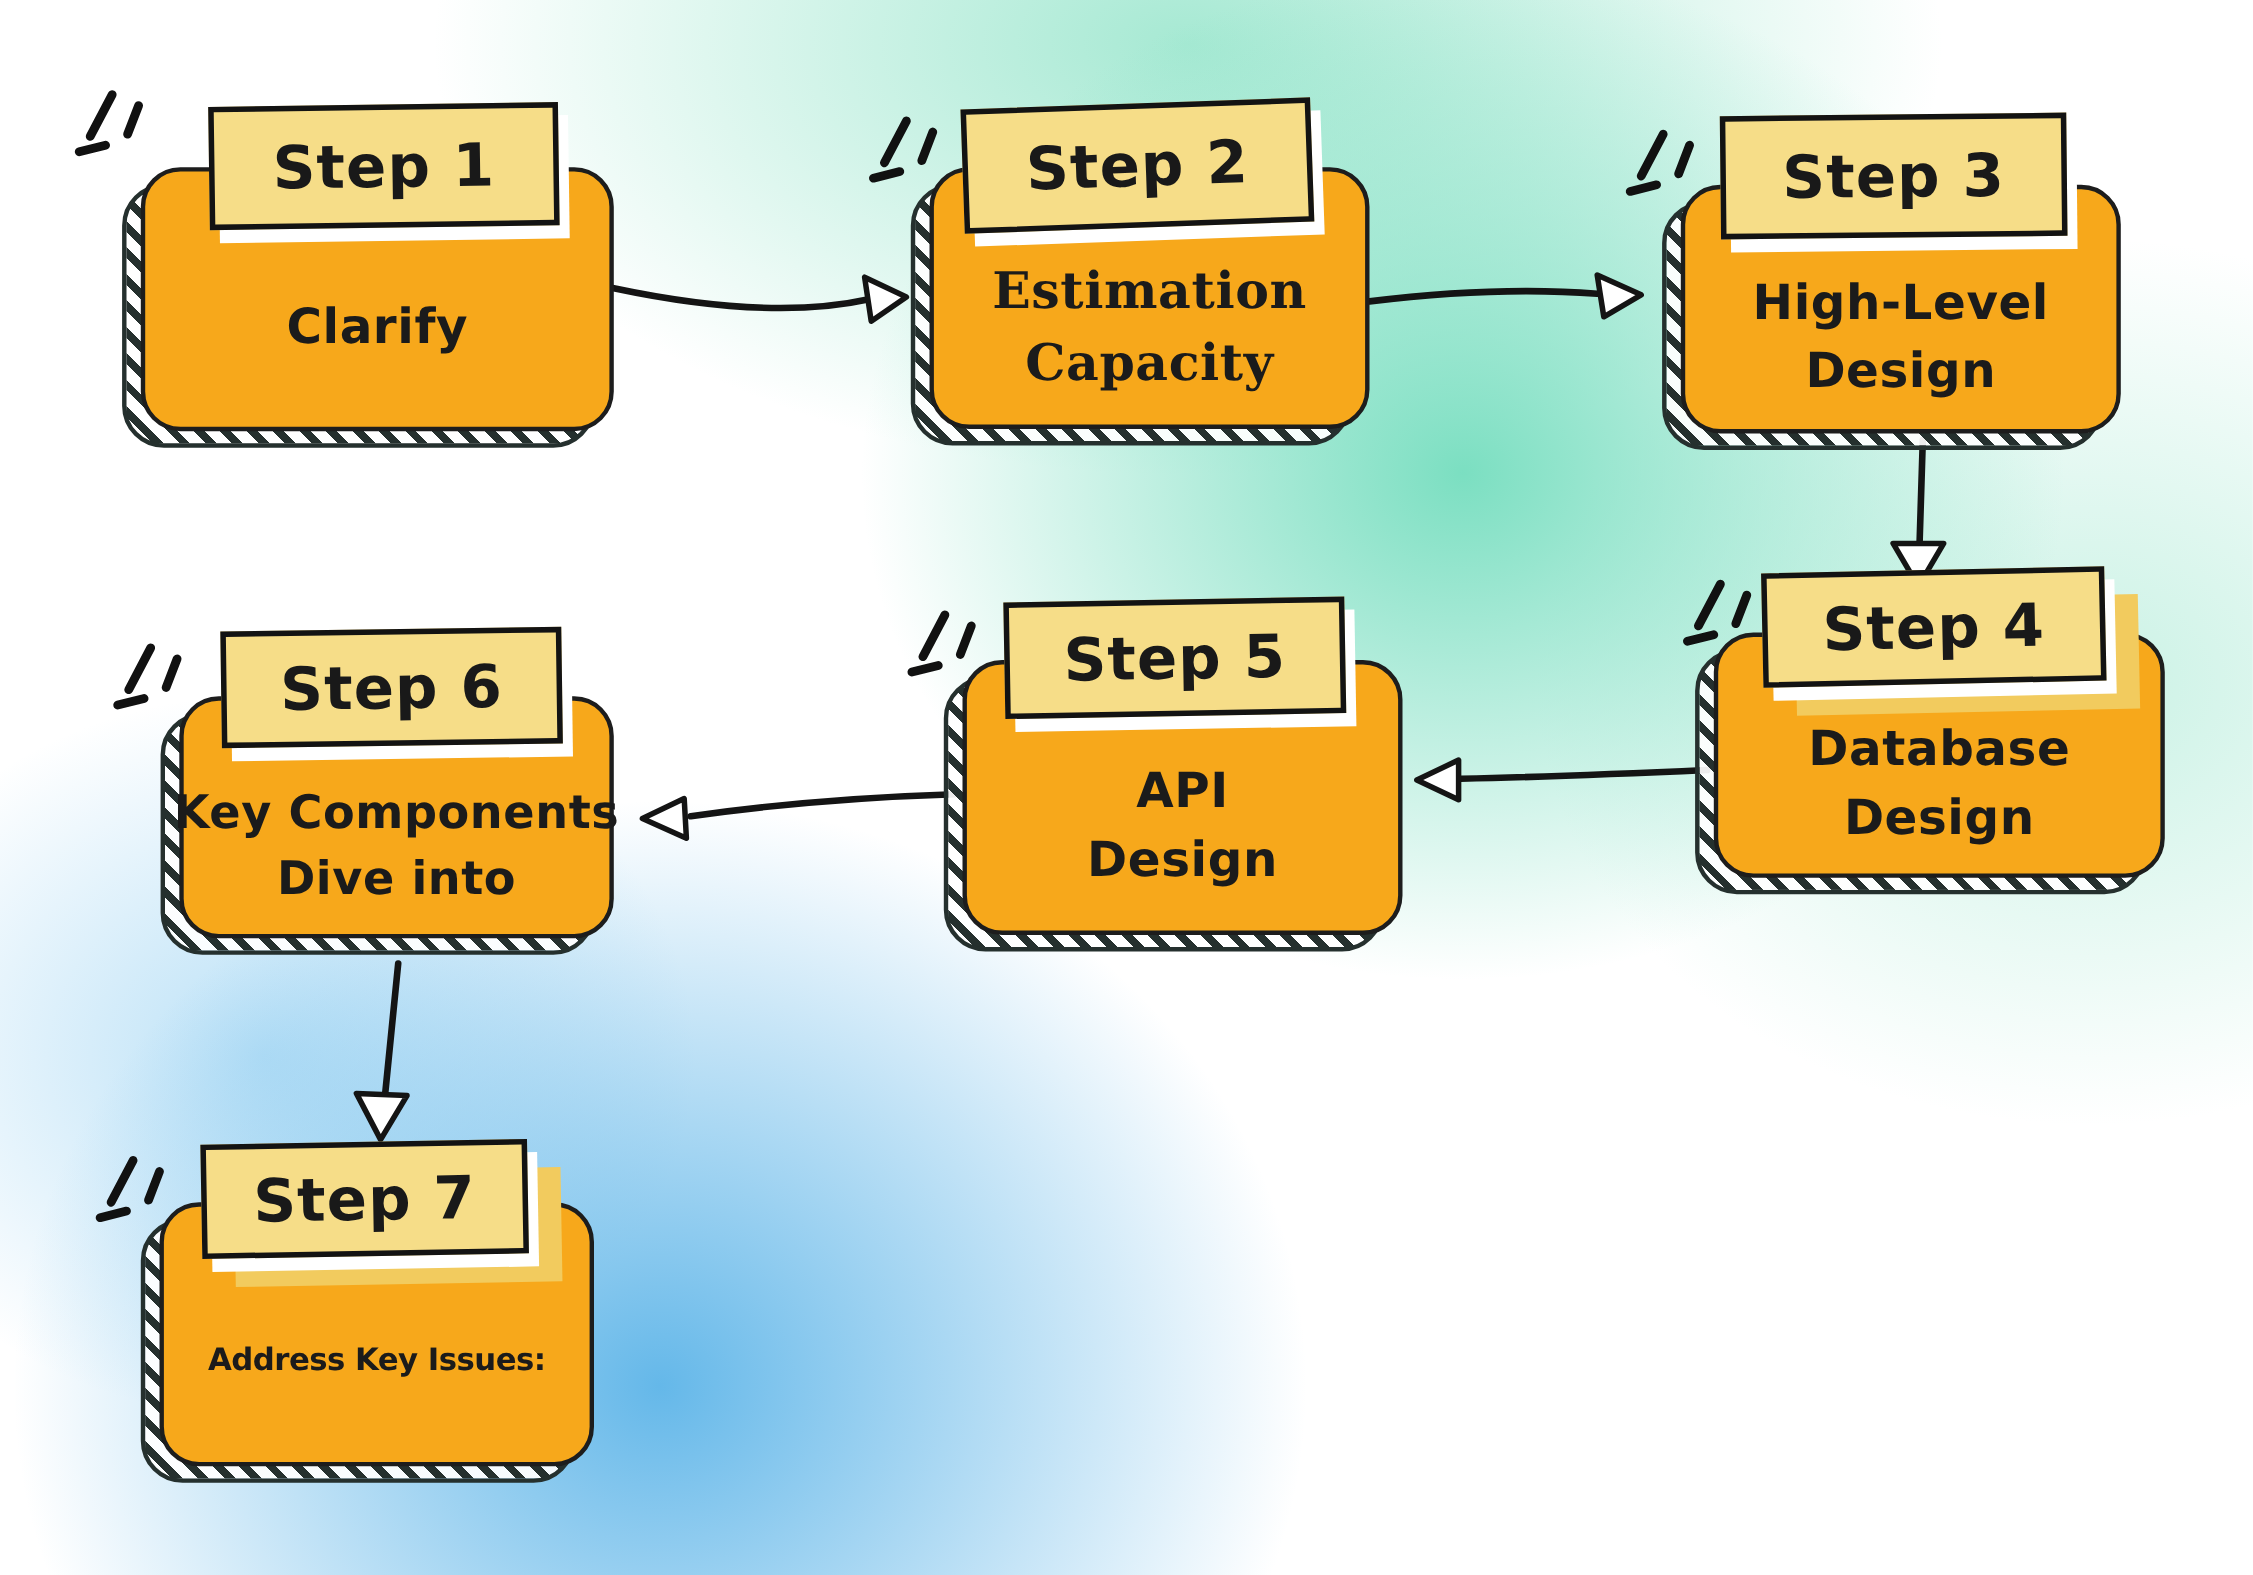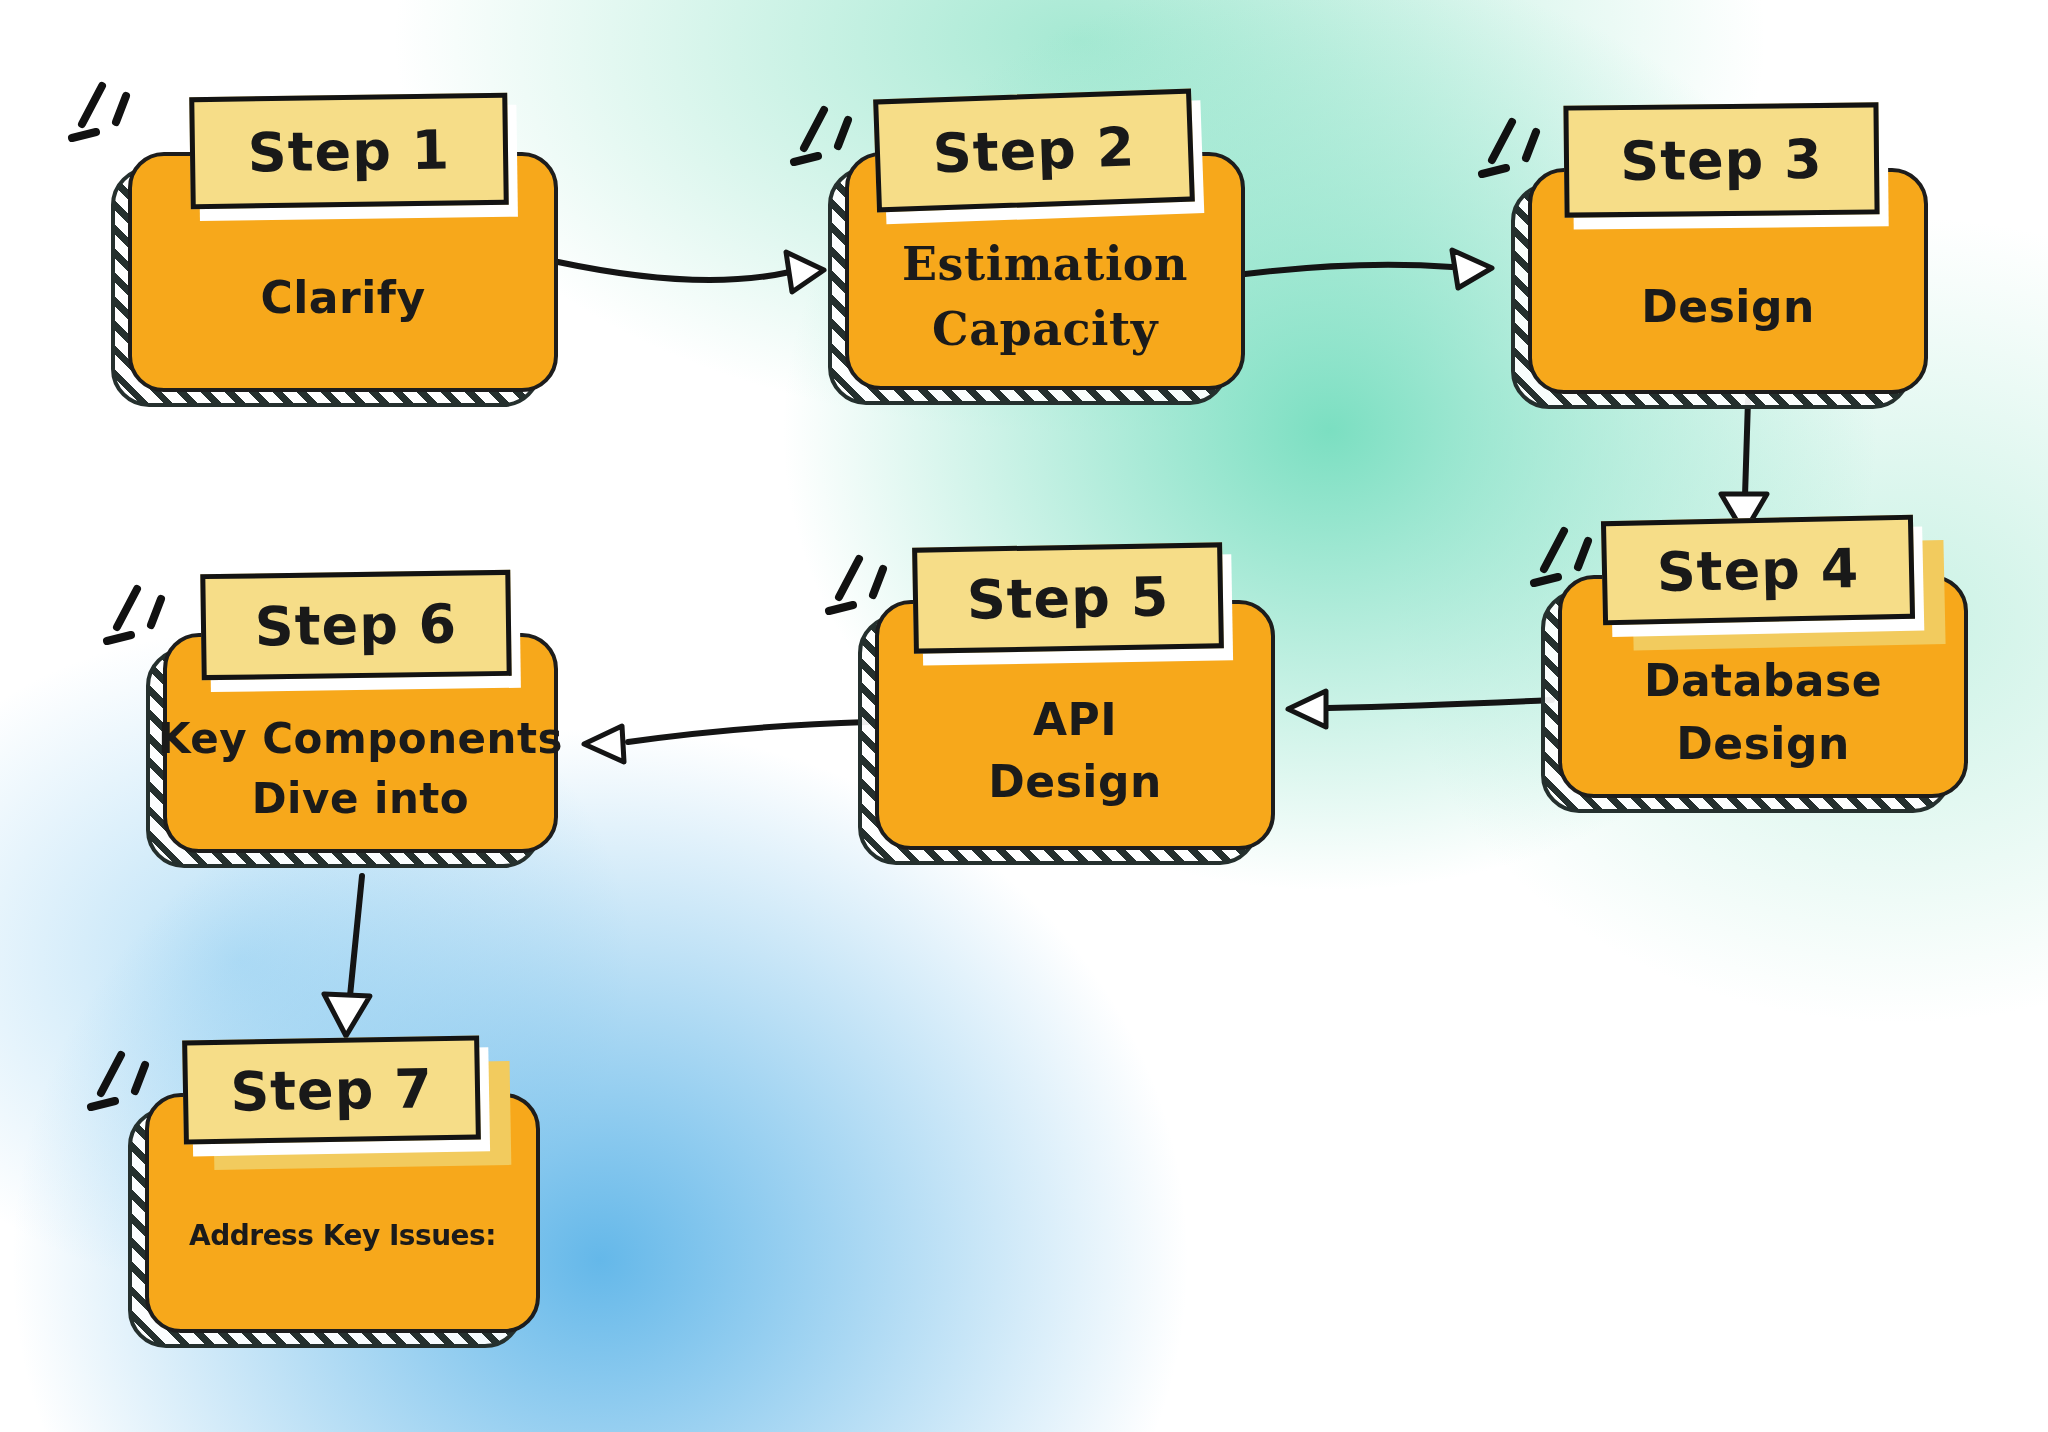--- a/index.html
+++ b/index.html
@@ -125,20 +125,21 @@
         <path d="M36 6 L16 44"></path>
           <path d="M60 16 L50 42"></path>
           <path d="M6 58 L30 52"></path>
       </svg>
     </div>
   </div>
 
   <div class="step" style="left:1528px; top:168px; width:400px; height:226px;">
     <div class="hatch"></div>
     <div class="body">
+      <div class="line">High-Level</div>
       <div class="line">Design</div>
     </div>
     <div class="header" style="left:36px; top:-64px; width:315px; height:112px; transform:rotate(-0.6deg);">
       <span>Step 3</span>
     </div>
     <div class="sparkle" style="left:-52px; top:-52px;">
       <svg width="78" height="78" viewBox="0 0 78 78" stroke="#111111" stroke-width="8" stroke-linecap="round">
         <path d="M36 6 L16 44"></path>
           <path d="M60 16 L50 42"></path>
           <path d="M6 58 L30 52"></path>

